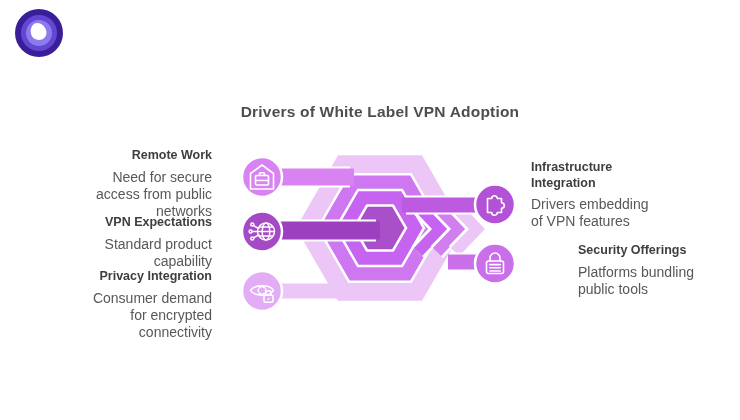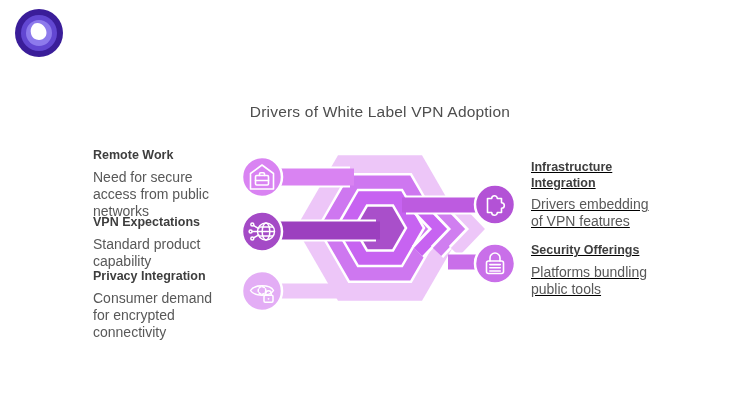--- a/index.html
+++ b/index.html
@@ -4,30 +4,30 @@
 <style>
   html,body{margin:0;padding:0;}
   body{
     width:740px;height:420px;position:relative;overflow:hidden;
     background:#ffffff;
     font-family:"Liberation Sans", sans-serif;
   }
   .logo{position:absolute;left:14px;top:8px;width:50px;height:50px;}
   .title{
     position:absolute;left:20px;top:103px;width:720px;margin:0;
-    text-align:center;font-size:15.5px;font-weight:400;color:#4e4e4e;
+    text-align:center;font-size:15.5px;font-weight:700;color:#4e4e4e;
     letter-spacing:.2px;
   }
   .diagram{position:absolute;left:0;top:0;width:740px;height:420px;}
   .item{position:absolute;}
   .item h3{margin:0 0 5px 0;font-size:12.5px;font-weight:700;color:#3e3e3e;line-height:1.25;}
   .item p{margin:0;font-size:14px;color:#585858;line-height:1.22;}
-  .item.left{right:512px;}
-  .item.right{text-align:left;left:531px;text-decoration:underline;}
-  .w135{width:135px;} .w120{width:120px;} .w122{width:122px;}
+  .item.left{text-align:right;right:528px;}
+  .item.right{text-align:left;left:531px;}
+  .w135{width:135px;} .w120{width:120px;} .w122{width:122px;margin-left:47px;}
 </style>
 </head>
 <body>
 
 <svg class="logo" viewBox="0 0 50 50">
   <circle cx="25" cy="25" r="24" fill="#3a1d99"></circle>
   <circle cx="25" cy="25" r="18" fill="#6247d2"></circle>
   <circle cx="25" cy="25" r="13" fill="#8d7aec"></circle>
   <path d="M18.5,17.5 C21,13.5 27.5,14.5 30.5,19 C33.8,23.8 33,29 28.5,31.2 C24,33.2 18.2,31 17.1,26 C16.3,22.5 16.6,20 18.5,17.5 Z" fill="#ffffff"></path>
 </svg>

